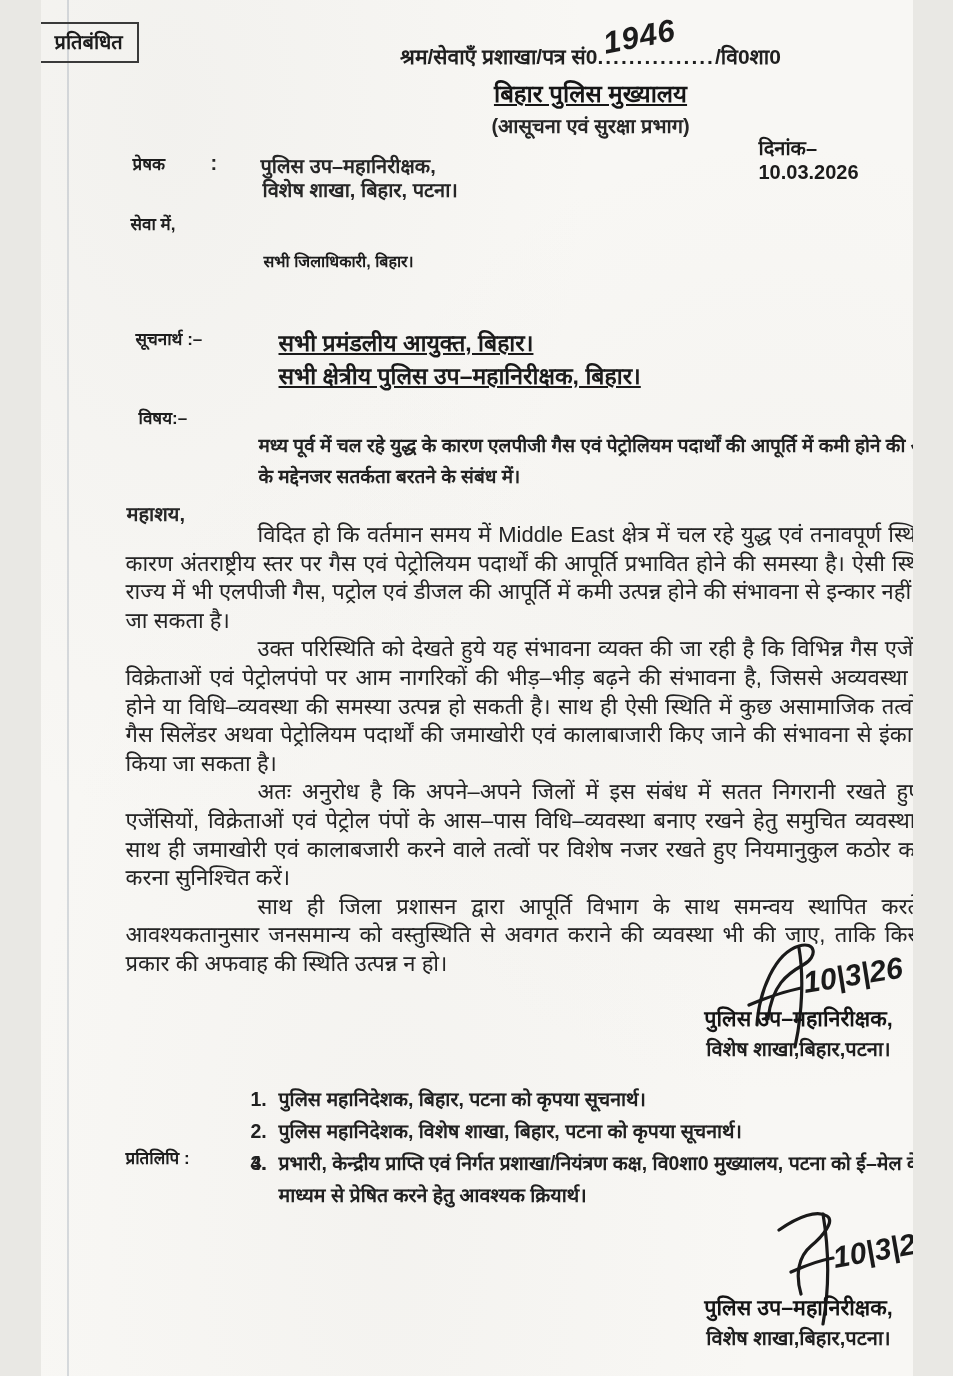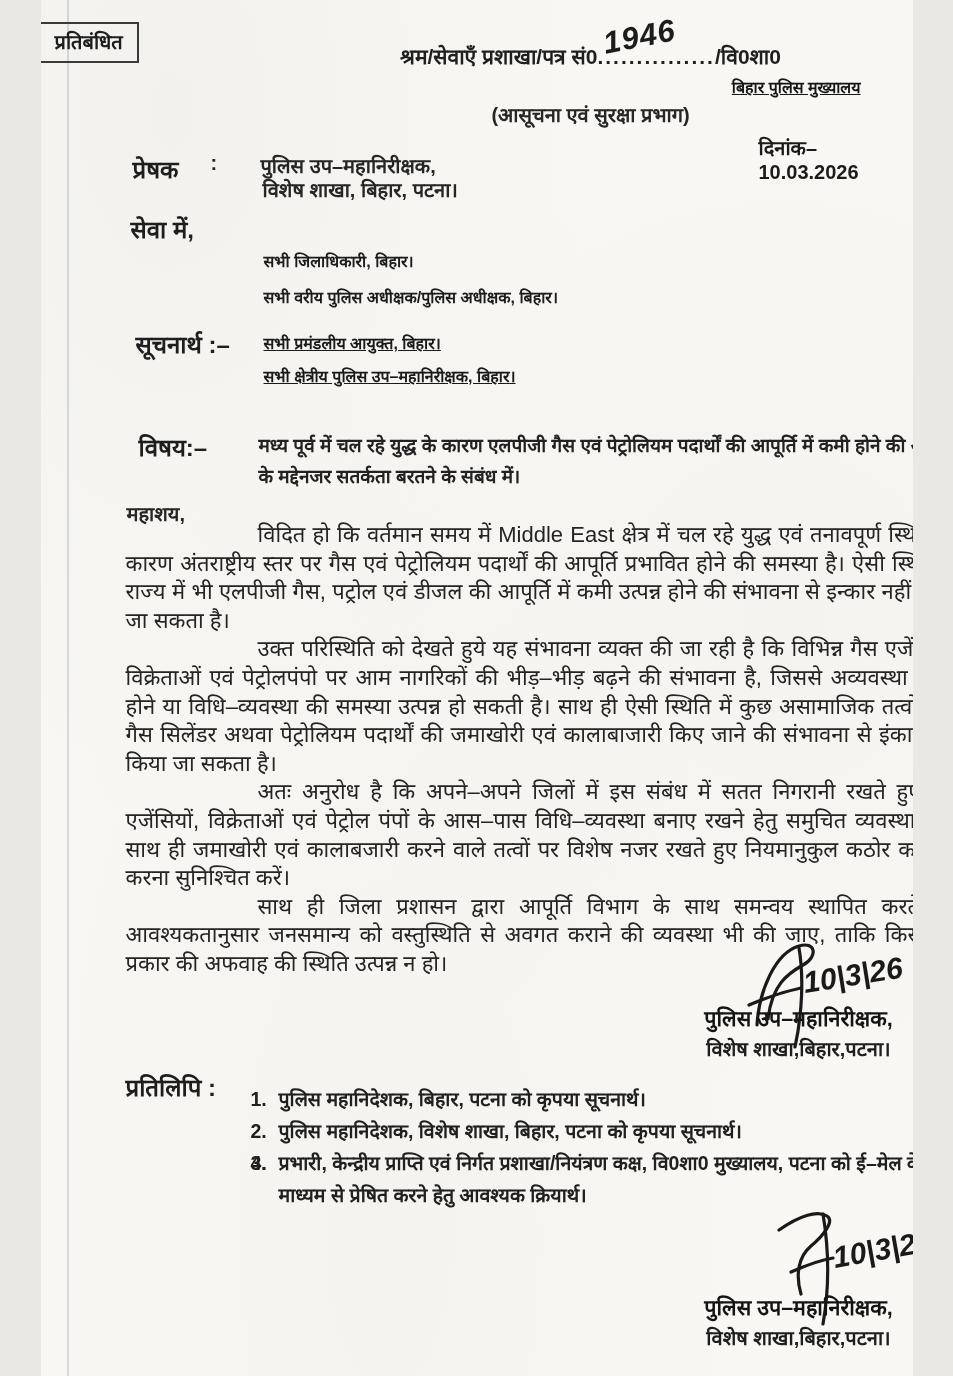--- a/index.html
+++ b/index.html
@@ -28,59 +28,59 @@
   }
 
   .head{left:280px;top:42px;width:540px;text-align:center;}
   .ref-line{font-size:21px;font-weight:700;position:relative;white-space:nowrap;color:#1f1f1f;}
   .ref-dots{position:relative;display:inline-block;letter-spacing:2px;font-weight:700;}
   .hw-number{
     position:absolute;left:6px;top:-26px;
     font-size:31px;font-style:italic;font-weight:600;
     transform:rotate(-11deg);letter-spacing:1px;color:#1c1c1c;
   }
-  .org-name{font-size:16px;font-weight:700;text-decoration:underline;margin-top:6px;color:#161616;text-align:right;}
+  .org-name{font-size:24px;font-weight:700;text-decoration:underline;margin-top:6px;color:#161616;}
   .org-div{font-size:20px;font-weight:600;margin-top:3px;}
 
   .date-line{left:718px;top:134px;font-size:20px;font-weight:700;color:#1b1b1b;}
 
-  .lbl{font-size:24px;font-weight:700;color:#1e1e1e;}
+  .lbl{font-size:17px;font-weight:700;color:#1e1e1e;}
   .from-label{left:92px;top:152px;}
   .from-colon{left:170px;top:152px;font-size:20px;font-weight:700;}
   .from-line1{left:220px;top:152px;font-size:20px;font-weight:700;}
   .from-line2{left:222px;top:176px;font-size:20px;font-weight:600;}
   .to-label{left:90px;top:212px;}
   .to-list{left:223px;top:244px;font-size:16px;font-weight:700;line-height:36px;color:#1c1c1c;}
 
   .info-label{left:95px;top:327px;}
-  .info-list{left:223px;top:327px;font-size:16px;font-weight:700;line-height:33px;color:#1a1a1a;}
+  .info-list{left:238px;top:327px;font-size:23px;font-weight:700;line-height:33px;color:#1a1a1a;}
   .info-list div{text-decoration:underline;}
 
-  .subj-label{left:98px;top:430px;}
+  .subj-label{left:98px;top:406px;}
   .subj-text{left:218px;top:430px;width:704px;font-size:19px;font-weight:600;line-height:31px;text-align:justify;color:#222;}
 
   .salutation{left:86px;top:500px;font-size:20px;font-weight:700;}
 
   .body-text{left:85px;top:521px;width:833px;font-size:22px;font-weight:500;line-height:28.6px;text-align:justify;color:#242424;}
   .body-text p{margin:0;text-indent:132px;}
 
   .sig{width:300px;text-align:center;}
   .sig-top{left:608px;top:933px;height:140px;}
   .sig-bottom{left:608px;top:1216px;height:140px;}
   .sig .scribble{position:absolute;}
   .sig-top .scribble{left:78px;top:0;}
   .sig-bottom .scribble{left:112px;top:-14px;}
   .sig-designation{position:absolute;left:0;width:300px;font-size:21.5px;font-weight:700;color:#141414;}
   .sig-office{position:absolute;left:0;width:300px;font-size:20px;font-weight:600;color:#1e1e1e;}
   .sig-top .sig-designation{top:70px;}
   .sig-top .sig-office{top:102px;}
   .sig-bottom .sig-designation{top:76px;}
   .sig-bottom .sig-office{top:108px;}
 
-  .copy-label{left:85px;top:1070px;}
+  .copy-label{left:85px;top:1146px;}
   .copy-list{left:210px;top:1083px;width:740px;font-size:19.5px;font-weight:600;color:#202020;}
   .copy-item{position:relative;padding-left:28px;line-height:32px;}
   .copy-item .num{position:absolute;left:0;}
 
   svg.sig-svg text{font-family:"Liberation Sans","DejaVu Sans",sans-serif;}
 </style>
 </head>
 <body>
 
 <div class="page">
@@ -102,21 +102,20 @@
   <div class="abs date-line">दिनांक–10.03.2026</div>
 
   <div class="abs lbl from-label">प्रेषक</div>
   <div class="abs from-colon">:</div>
   <div class="abs from-line1">पुलिस उप–महानिरीक्षक,</div>
   <div class="abs from-line2">विशेष शाखा, बिहार, पटना।</div>
 
   <div class="abs lbl to-label">सेवा में,</div>
   <div class="abs to-list">
     <div>सभी जिलाधिकारी, बिहार।</div>
-    <div>सभी वरीय पुलिस अधीक्षक/पुलिस अधीक्षक, बिहार।</div>
   </div>
 
   <div class="abs lbl info-label">सूचनार्थ :–</div>
   <div class="abs info-list">
     <div>सभी प्रमंडलीय आयुक्त, बिहार।</div>
     <div>सभी क्षेत्रीय पुलिस उप–महानिरीक्षक, बिहार।</div>
   </div>
 
   <div class="abs lbl subj-label">विषय:–</div>
   <div class="abs subj-text">मध्य पूर्व में चल रहे युद्ध के कारण एलपीजी गैस एवं पेट्रोलियम पदार्थों की आपूर्ति में कमी होने की आशंका के मद्देनजर सतर्कता बरतने के संबंध में।</div>

